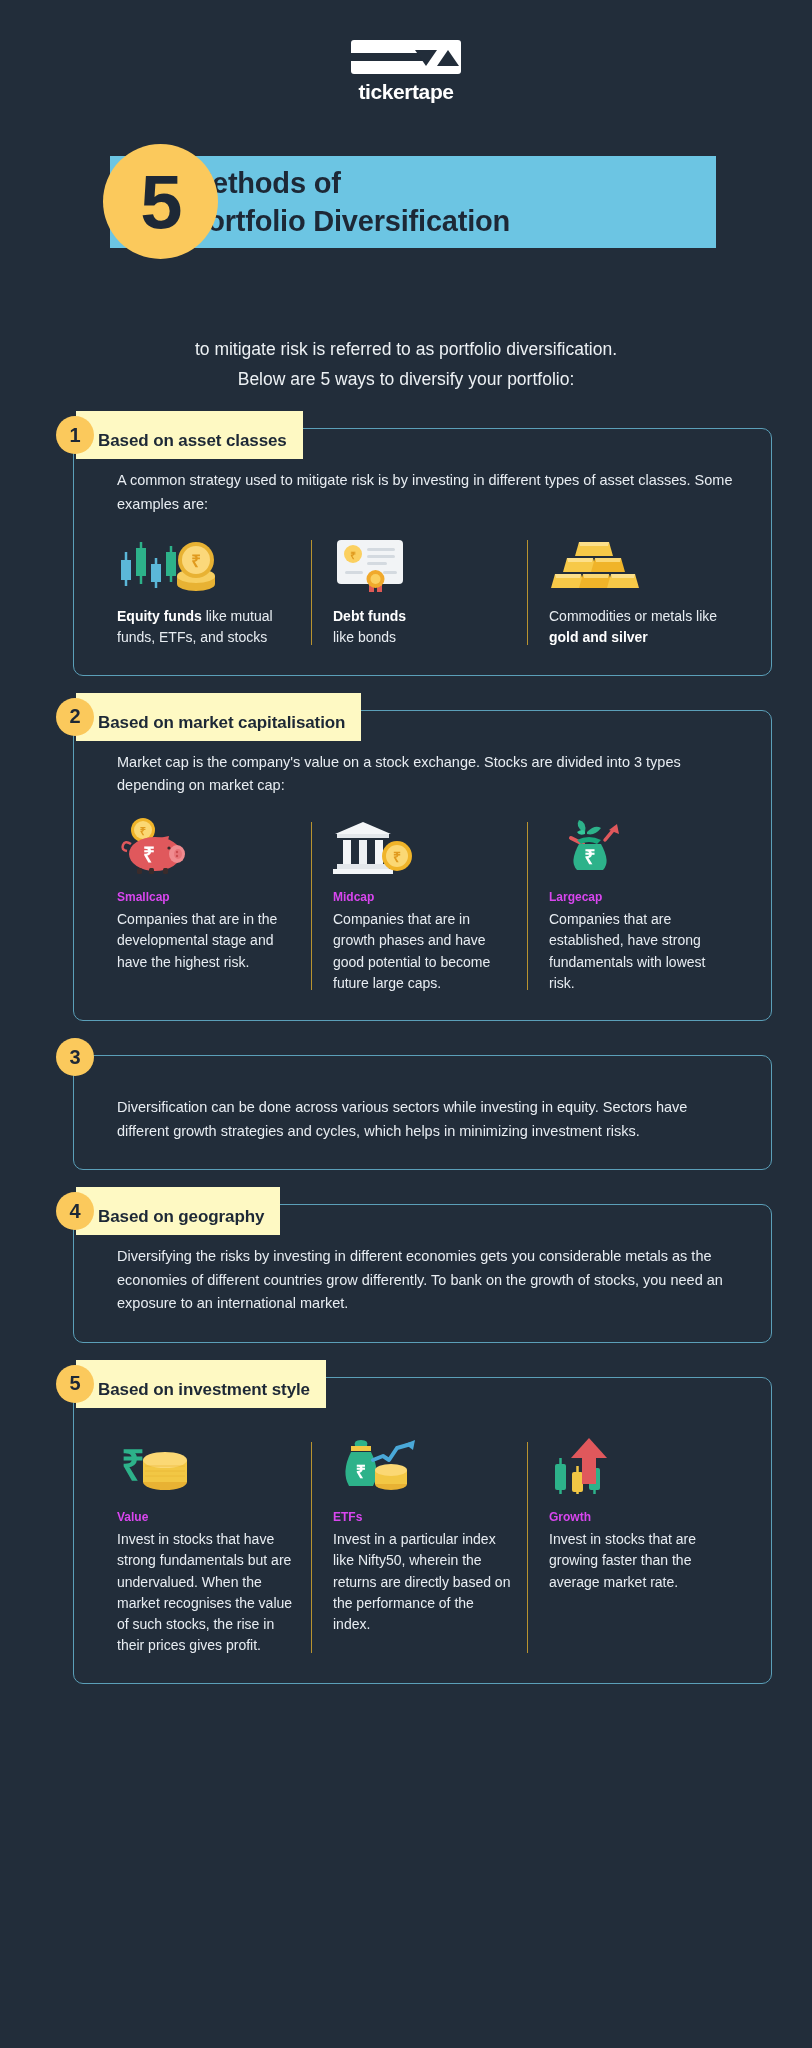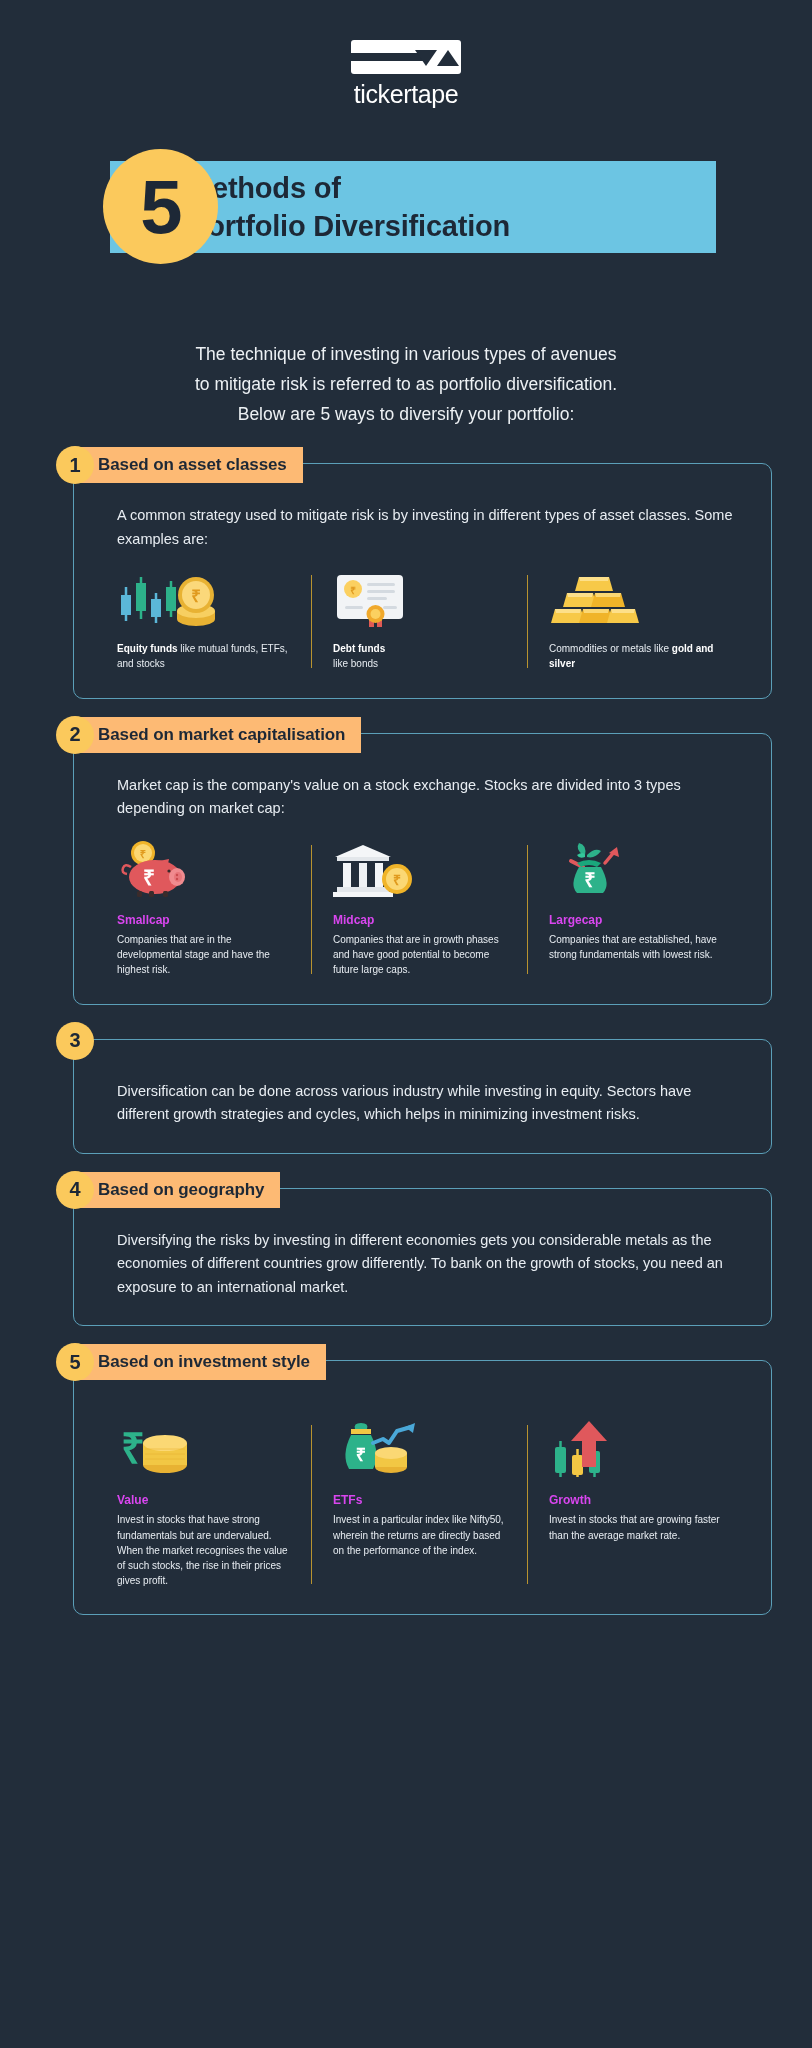--- a/index.html
+++ b/index.html
@@ -42,22 +42,22 @@
   }
   .logo-mark .tri-up {
     position: absolute; left: 86px; top: 10px;
     width: 0; height: 0;
     border-left: 11px solid transparent;
     border-right: 11px solid transparent;
     border-bottom: 16px solid #222d3a;
   }
   .logo-text {
     margin-top: 6px;
-    font-size: 25px;
-    font-weight: 400;
+    font-size: 21px;
+    font-weight: 700;
     letter-spacing: -0.4px;
     color: #ffffff;
   }
 
   
   .title-block {
     margin-top: 52px;
     position: relative;
     height: 92px;
   }
@@ -133,25 +133,25 @@
     color: #1d2836;
     font-size: 20px;
     font-weight: 700;
     display: flex;
     align-items: center;
     justify-content: center;
     z-index: 2;
     flex: none;
   }
   .sec-label {
-    background: #fdba74;
+    background: #fef9c3;
     color: #1d2836;
     font-size: 17px;
     font-weight: 700;
-    padding: 8px 16px 8px 22px;
+    padding: 20px 16px 8px 22px;
     margin-left: -18px;
     letter-spacing: -0.1px;
     white-space: nowrap;
   }
   .sec-body {
     font-size: 14.5px;
     line-height: 1.62;
     color: #e8edf2;
     margin-left: 15px;
   }
@@ -162,21 +162,21 @@
   .col { flex: 1; padding-right: 16px; position: relative; }
   .col + .col { padding-left: 22px; }
   .col + .col:before {
     content: "";
     position: absolute;
     left: 0; top: 4px; bottom: 4px;
     width: 1px;
     background: #b8932f;
   }
   .col-icon { height: 56px; display: flex; align-items: flex-end; margin-bottom: 14px; }
-  .col-text { font-size: 10px; line-height: 1.52; color: #e8edf2; }
+  .col-text { font-size: 14px; line-height: 1.52; color: #e8edf2; }
   .col-text b { font-weight: 700; color: #ffffff; }
   .col-title { font-size: 12px; font-weight: 700; color: #d946ef; margin-bottom: 2px; }
 
   .divider-cols .col + .col:before { background: #b8932f; }
 
   svg { display: block; overflow: visible; }
 </style>
 </head>
 <body>
 
@@ -195,21 +195,20 @@
     <div class="title-banner">
       <div class="l1">Methods of</div>
       <div class="l2">Portfolio Diversification</div>
     </div>
     <div class="title-circle">
       <span>5</span>
     </div>
   </div>
 
   <div class="intro">
-    <div>The technique of investing in various types of avenues</div>
     <div>to mitigate risk is referred to as portfolio diversification.</div>
     <div>Below are 5 ways to diversify your portfolio:</div>
   </div>
 
   <div class="section">
     <div class="sec-card">
       <div class="sec-head">
         <div class="sec-num">1</div>
         <div class="sec-label">Based on asset classes</div>
       </div>
@@ -359,21 +358,21 @@
       </div>
     </div>
   </div>
 
   <div class="section">
     <div class="sec-card">
       <div class="sec-head">
         <div class="sec-num">3</div>
       </div>
       <div class="sec-body">
-        <div>Diversification can be done across various industry while investing in equity. Sectors have different growth strategies and cycles, which helps in minimizing investment risks.</div>
+        <div>Diversification can be done across various sectors while investing in equity. Sectors have different growth strategies and cycles, which helps in minimizing investment risks.</div>
       </div>
     </div>
   </div>
 
   <div class="section">
     <div class="sec-card">
       <div class="sec-head">
         <div class="sec-num">4</div>
         <div class="sec-label">Based on geography</div>
       </div>

